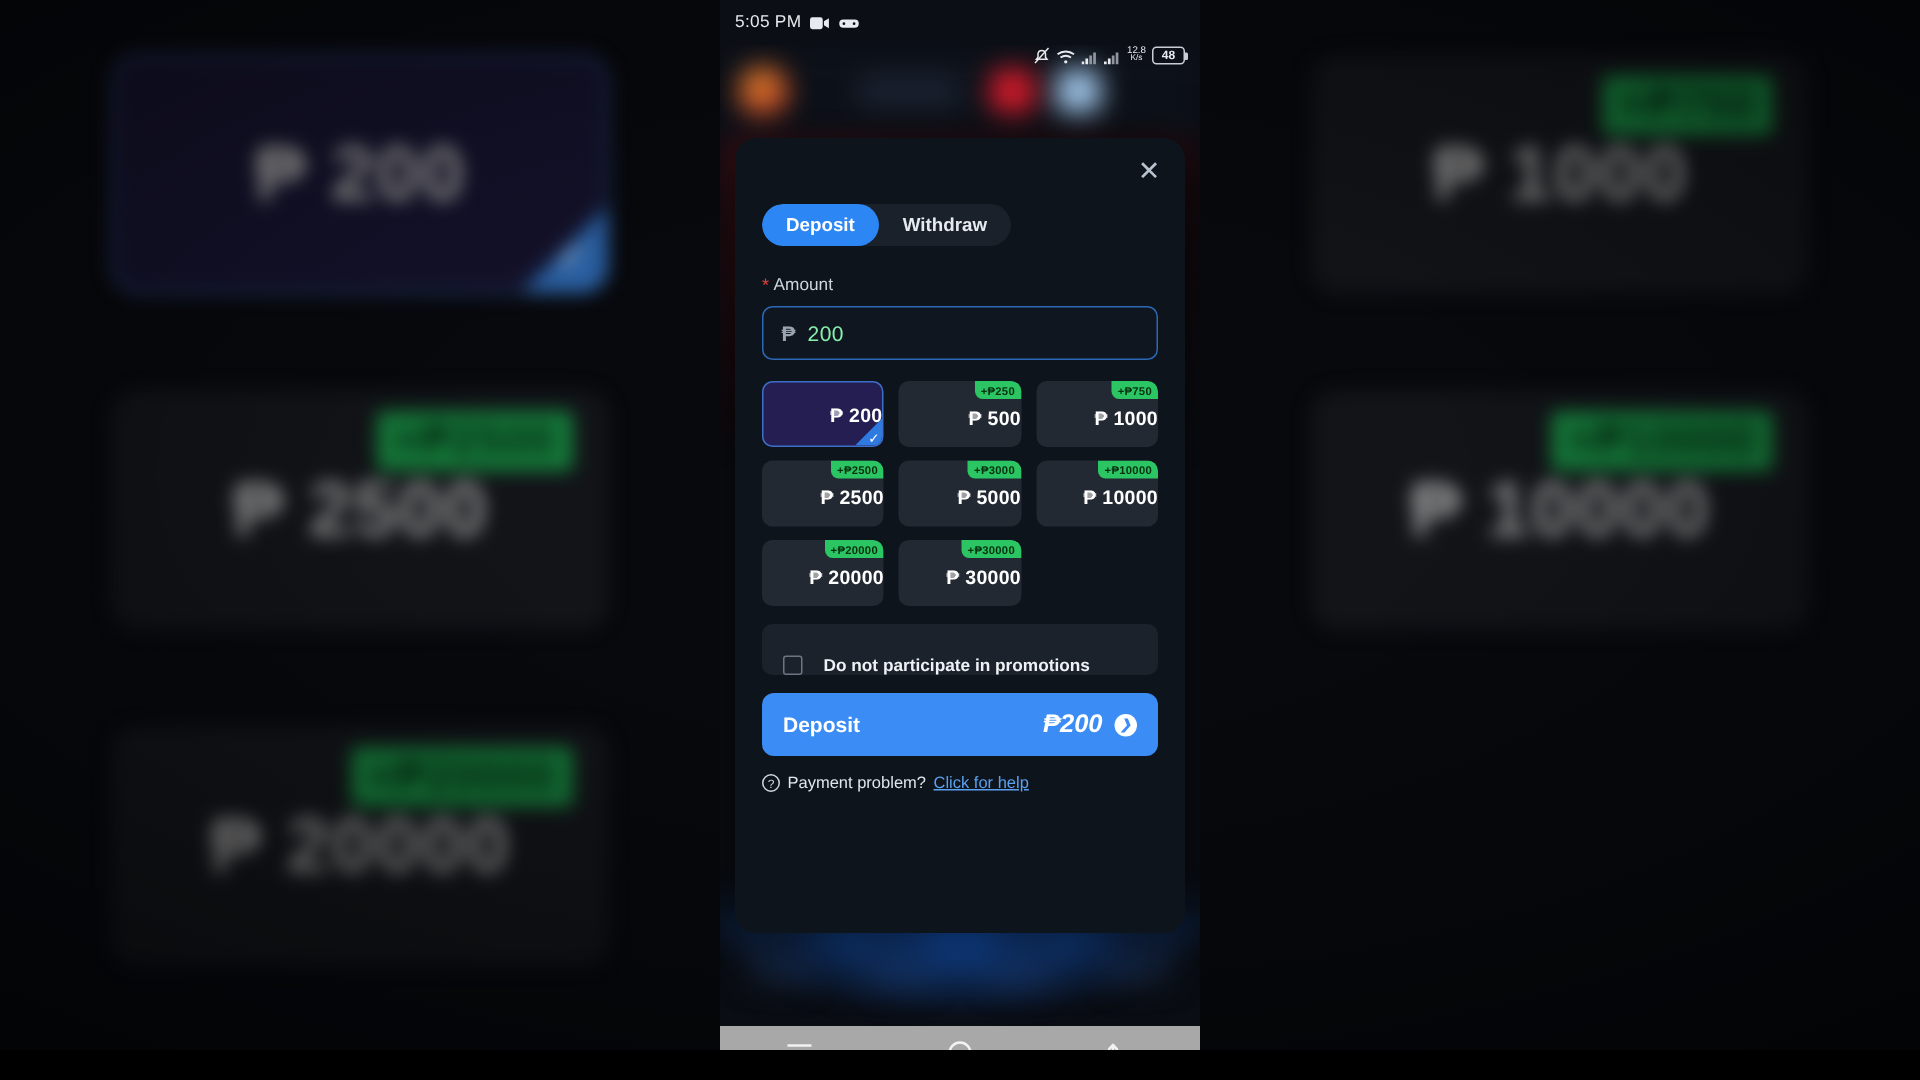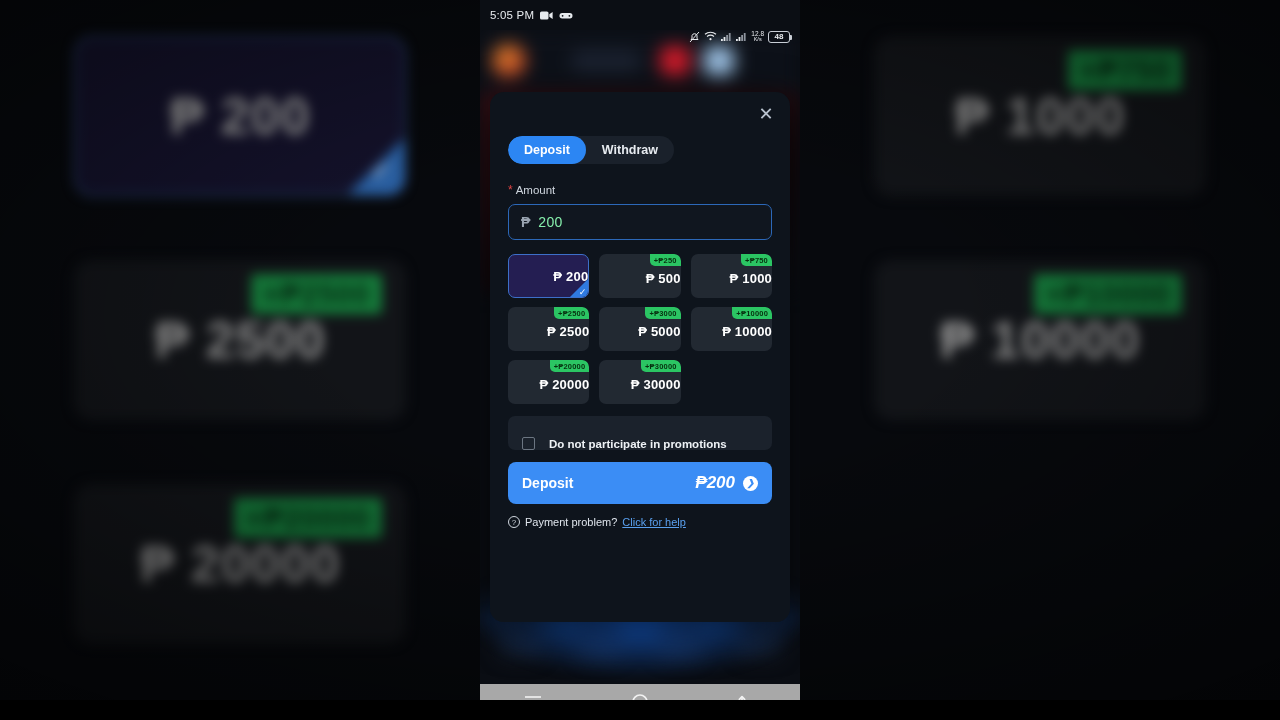--- a/index.html
+++ b/index.html
@@ -107,21 +107,21 @@
     background: #0b0e14;
     display: flex;
     align-items: center;
     padding: 0 10px;
     color: #e7eaee;
     font-size: 11px;
     z-index: 3;
   }
   .sb-left { display: flex; align-items: center; gap: 6px; }
   .sb-time { font-size: 11.5px; letter-spacing: 0.2px; }
-  .sb-right { margin-left: auto; display: flex; align-items: flex-start; gap: 4px; margin-top: 43px; }
+  .sb-right { margin-left: auto; display: flex; align-items: flex-end; gap: 4px; margin-top: 43px; }
   .sb-icon { display: inline-flex; align-items: center; }
   .battery {
     display: inline-flex; align-items: center; justify-content: center;
     border: 1px solid #c9ced6; border-radius: 3px;
     width: 22px; height: 12px;
     font-size: 8px; color: #e8ebef; font-weight: 700;
     position: relative;
   }
   .battery::after {
     content: ""; position: absolute; right: -3px; top: 3.5px;

